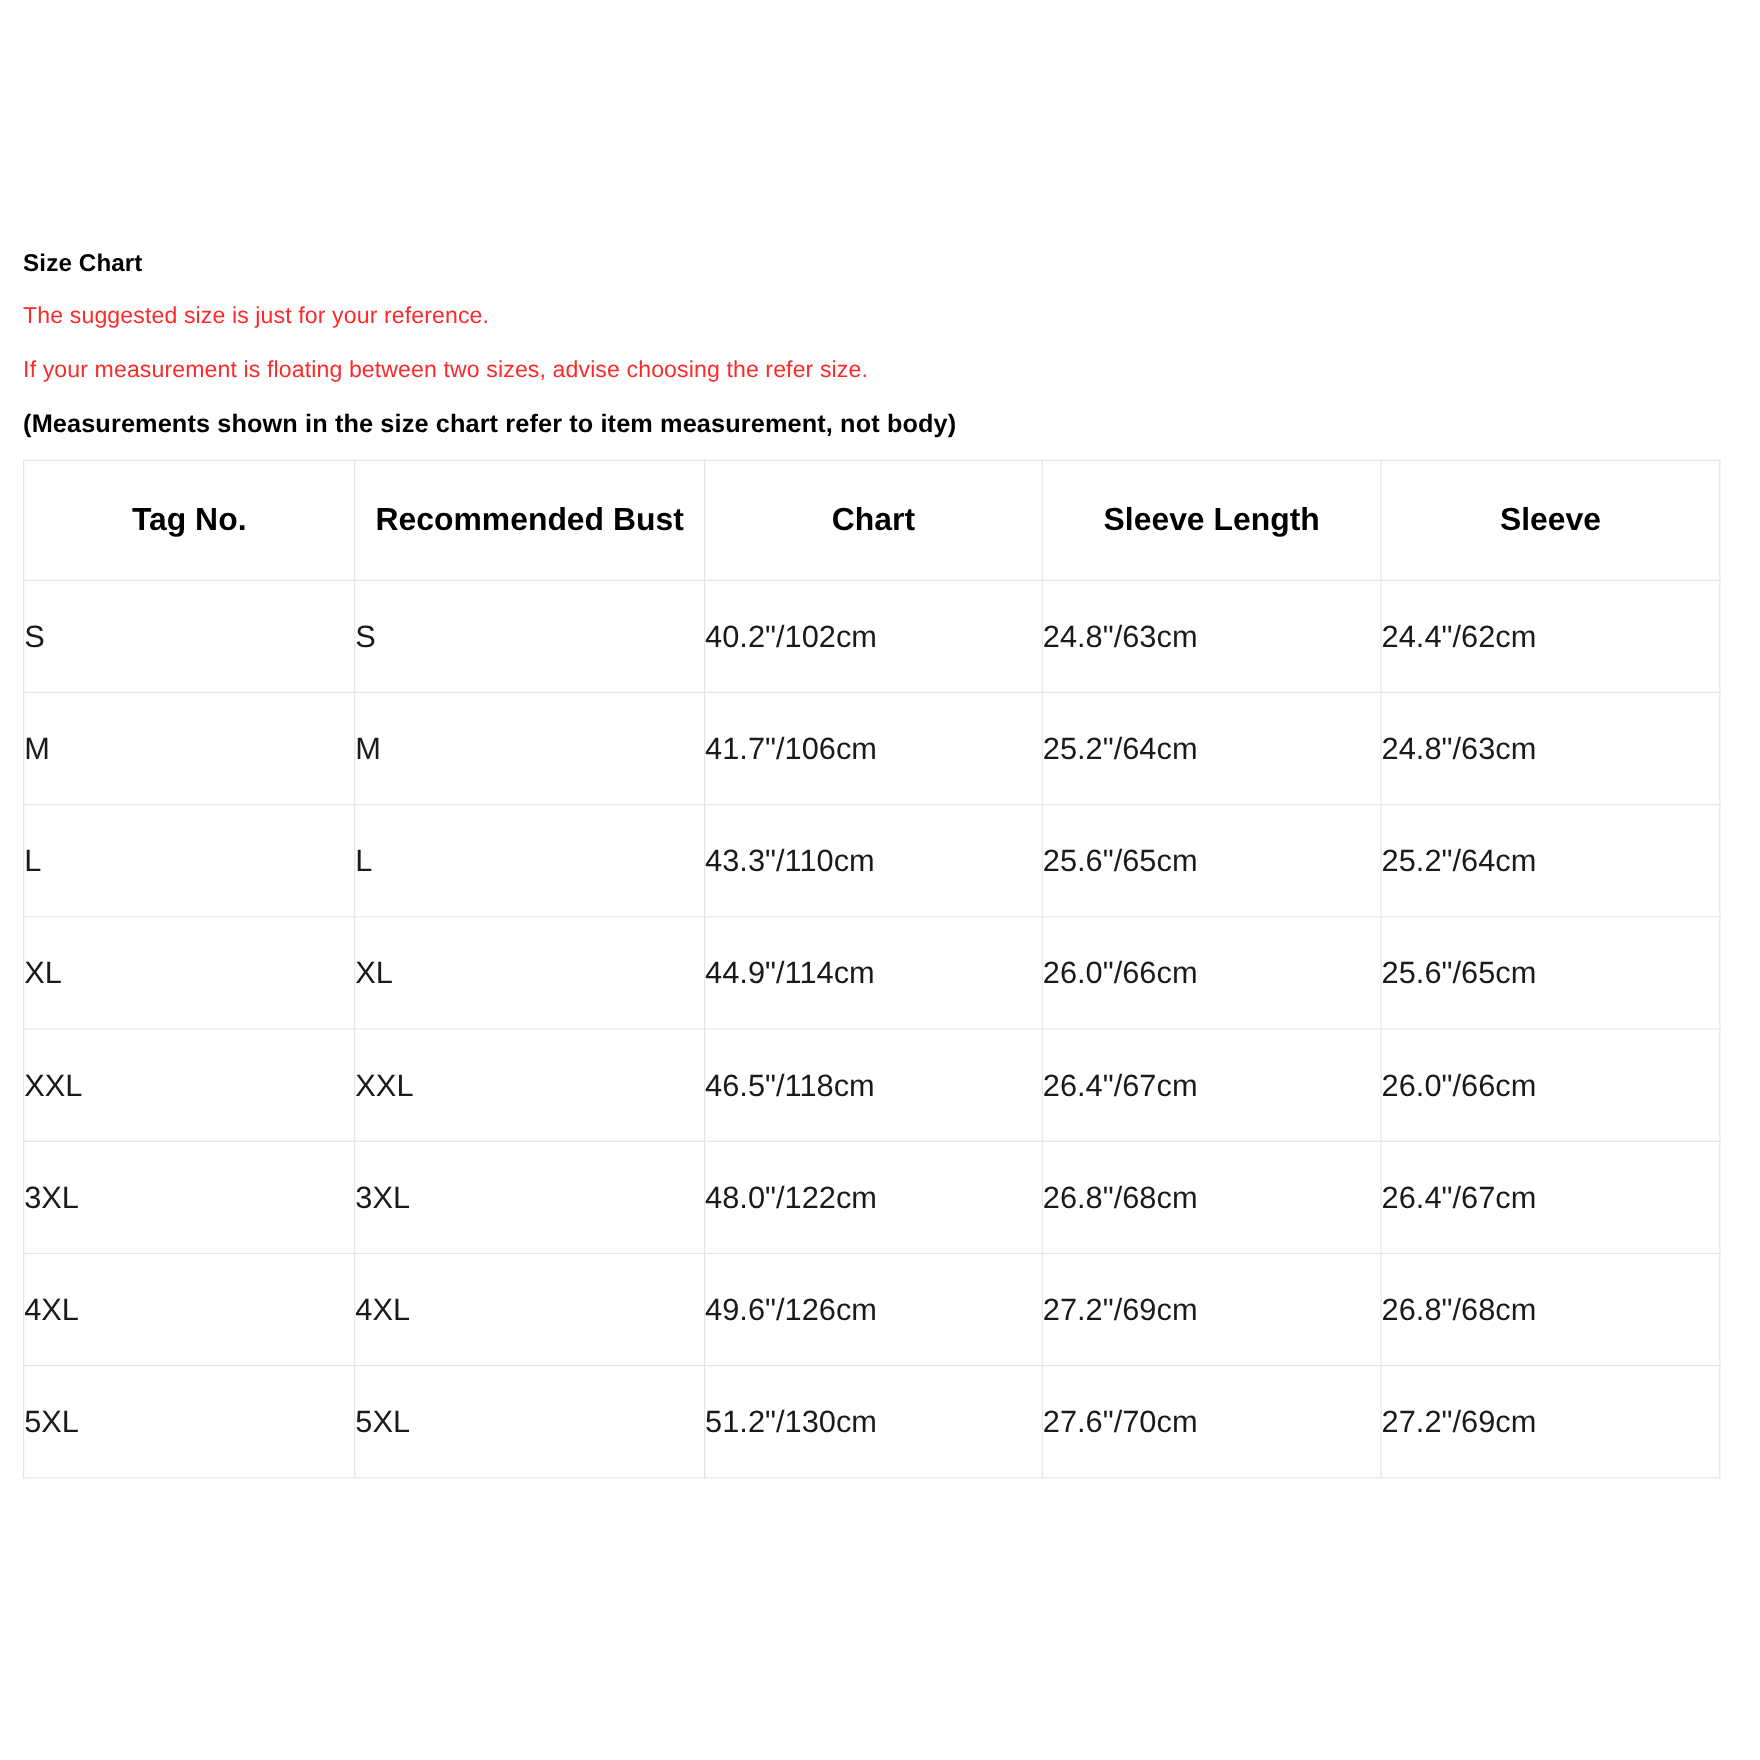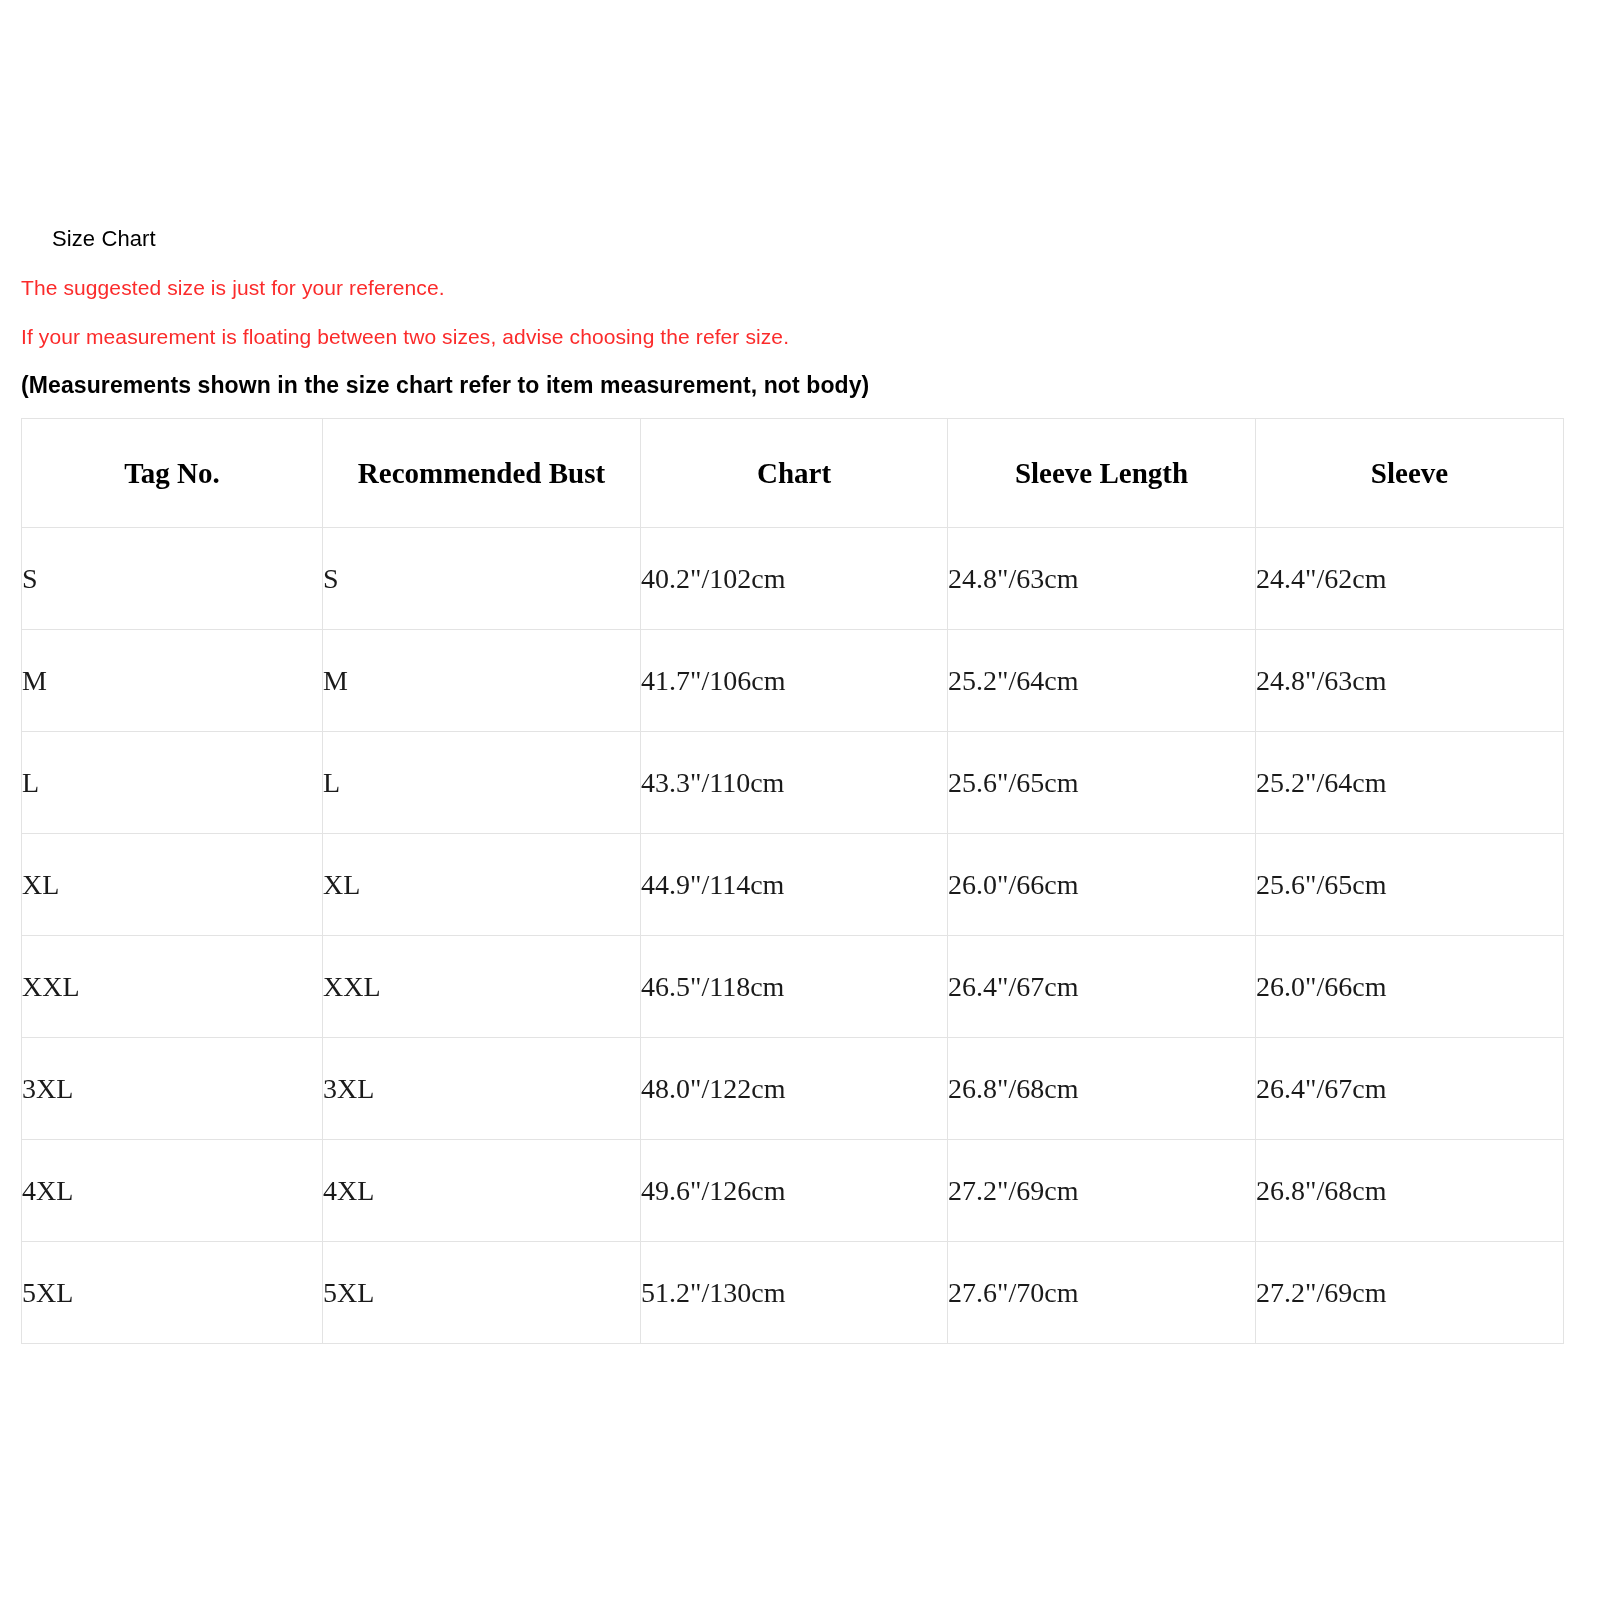--- a/index.html
+++ b/index.html
@@ -26,24 +26,23 @@
     top: 214px;
     width: 1542px;
   }
   .intro-line {
     font-size: 23px;
     line-height: 49px;
     white-space: nowrap;
     letter-spacing: 0.1px;
   }
   .intro-line.title {
-    font-weight: normal;
+    font-weight: bold;
     color: #000000;
     font-size: 22px;
-    margin-left: 31px;
   }
   .intro-line.note {
     font-weight: normal;
     color: #FB2B2B;
     font-size: 21px;
   }
   .intro-line.bold-note {
     font-weight: bold;
     color: #000000;
     font-size: 23px;
@@ -62,21 +61,20 @@
   .size-table col.c2 { width: 307px; }
   .size-table col.c3 { width: 308px; }
   .size-table col.c4 { width: 308px; }
 
   .size-table th,
   .size-table td {
     border: 1px solid #e3e3e3;
     vertical-align: middle;
     padding: 0;
     background: #ffffff;
-    font-family: Liberation Serif, serif;
   }
   .size-table th {
     height: 108px;
     font-size: 29px;
     font-weight: bold;
     color: #000000;
   }
   .size-table td {
     height: 101px;
     font-size: 28px;

